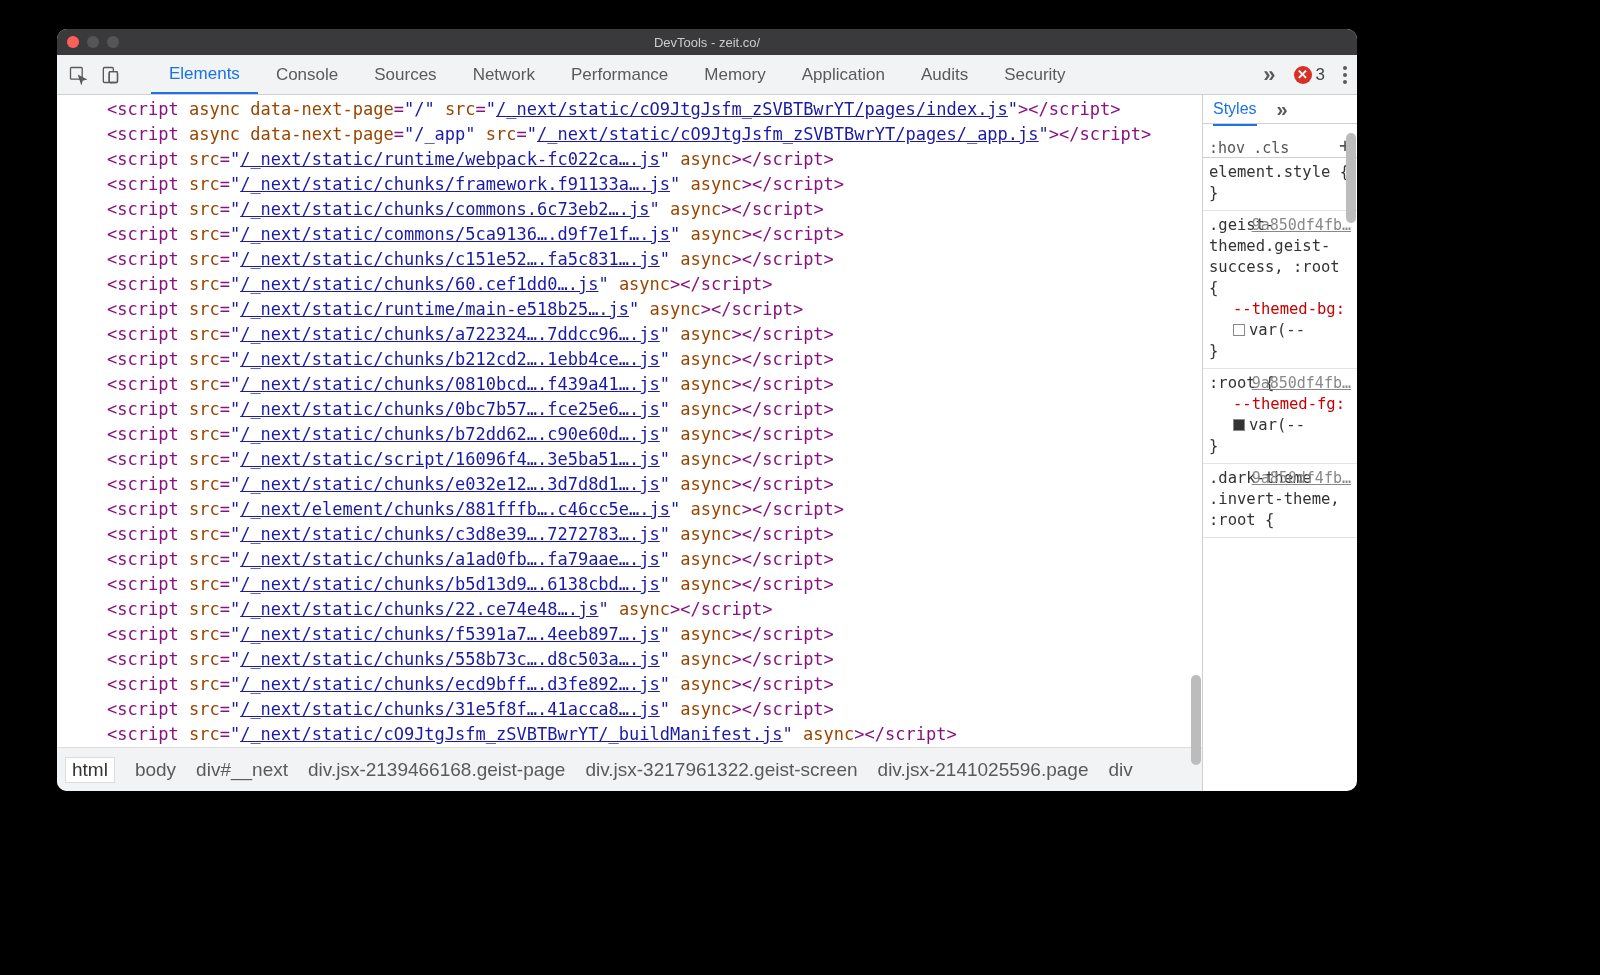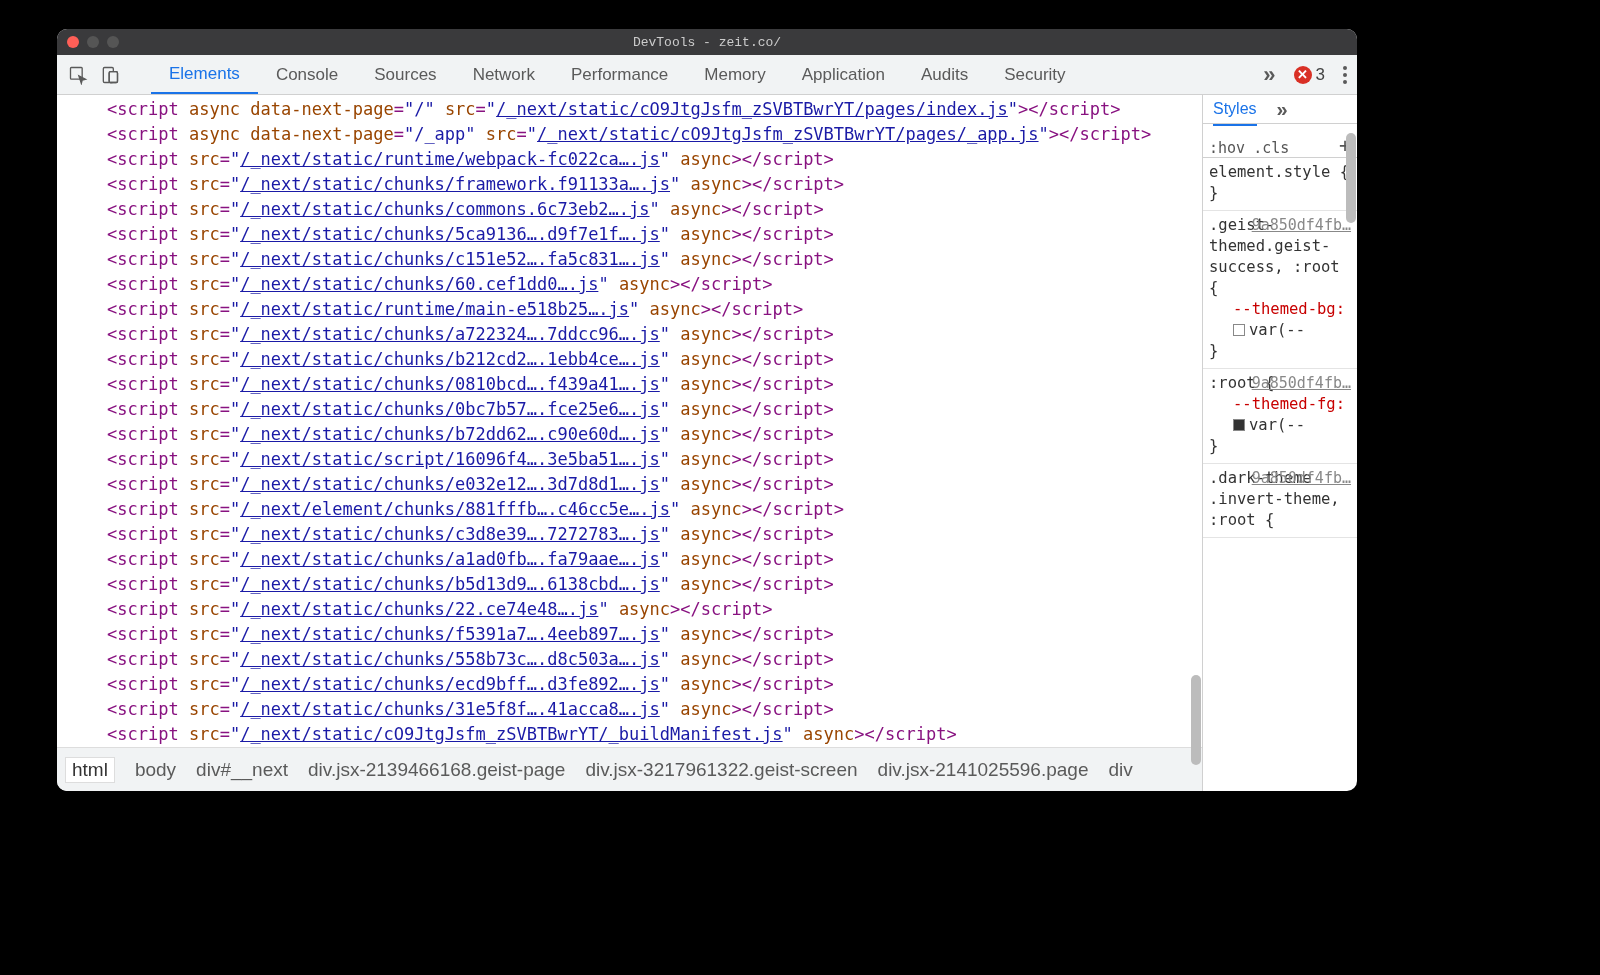--- a/index.html
+++ b/index.html
@@ -21,21 +21,20 @@
     box-shadow: 0 20px 60px rgba(0,0,0,0.6);
     background: #fff;
   }
   .titlebar {
     height: 26px;
     background: #3a3a3c;
     display: flex;
     align-items: center;
     padding: 0 10px;
     position: relative;
-    font-family: Liberation Mono, monospace;
   }
   .traffic { display: flex; gap: 8px; }
   .dot { width: 12px; height: 12px; border-radius: 50%; }
   .dot.r { background: #ff5f57; }
   .dot.y { background: #555; }
   .dot.g { background: #555; }
   .titlebar-title {
     position: absolute;
     left: 50%;
     transform: translateX(-50%);
@@ -195,21 +194,21 @@
   </div>
 
   <div class="main">
     <div class="elements">
       <div class="dom" id="dom">
           <div class="line"><span class="brk">&lt;</span><span class="tagn">script</span> <span class="attr">async</span> <span class="attr">data-next-page</span><span class="brk">=</span><span class="val">"/"</span> <span class="attr">src</span><span class="brk">=</span><span class="val">"</span><span class="lnk">/_next/static/cO9JtgJsfm_zSVBTBwrYT/pages/index.js</span><span class="val">"</span><span class="brk">&gt;&lt;/</span><span class="tagn">script</span><span class="brk">&gt;</span></div>
           <div class="line"><span class="brk">&lt;</span><span class="tagn">script</span> <span class="attr">async</span> <span class="attr">data-next-page</span><span class="brk">=</span><span class="val">"/_app"</span> <span class="attr">src</span><span class="brk">=</span><span class="val">"</span><span class="lnk">/_next/static/cO9JtgJsfm_zSVBTBwrYT/pages/_app.js</span><span class="val">"</span><span class="brk">&gt;&lt;/</span><span class="tagn">script</span><span class="brk">&gt;</span></div>
           <div class="line"><span class="brk">&lt;</span><span class="tagn">script</span> <span class="attr">src</span><span class="brk">=</span><span class="val">"</span><span class="lnk">/_next/static/runtime/webpack-fc022ca….js</span><span class="val">"</span> <span class="attr">async</span><span class="brk">&gt;&lt;/</span><span class="tagn">script</span><span class="brk">&gt;</span></div>
           <div class="line"><span class="brk">&lt;</span><span class="tagn">script</span> <span class="attr">src</span><span class="brk">=</span><span class="val">"</span><span class="lnk">/_next/static/chunks/framework.f91133a….js</span><span class="val">"</span> <span class="attr">async</span><span class="brk">&gt;&lt;/</span><span class="tagn">script</span><span class="brk">&gt;</span></div>
           <div class="line"><span class="brk">&lt;</span><span class="tagn">script</span> <span class="attr">src</span><span class="brk">=</span><span class="val">"</span><span class="lnk">/_next/static/chunks/commons.6c73eb2….js</span><span class="val">"</span> <span class="attr">async</span><span class="brk">&gt;&lt;/</span><span class="tagn">script</span><span class="brk">&gt;</span></div>
-          <div class="line"><span class="brk">&lt;</span><span class="tagn">script</span> <span class="attr">src</span><span class="brk">=</span><span class="val">"</span><span class="lnk">/_next/static/chunks/5ca9136….d9f7e1f….js</span><span class="val">"</span> <span class="attr">async</span><span class="brk">&gt;&lt;/</span><span class="tagn">script</span><span class="brk">&gt;</span></div>
+          <div class="line"><span class="brk">&lt;</span><span class="tagn">script</span> <span class="attr">src</span><span class="brk">=</span><span class="val">"</span><span class="lnk">/_next/static/commons/5ca9136….d9f7e1f….js</span><span class="val">"</span> <span class="attr">async</span><span class="brk">&gt;&lt;/</span><span class="tagn">script</span><span class="brk">&gt;</span></div>
           <div class="line"><span class="brk">&lt;</span><span class="tagn">script</span> <span class="attr">src</span><span class="brk">=</span><span class="val">"</span><span class="lnk">/_next/static/chunks/c151e52….fa5c831….js</span><span class="val">"</span> <span class="attr">async</span><span class="brk">&gt;&lt;/</span><span class="tagn">script</span><span class="brk">&gt;</span></div>
           <div class="line"><span class="brk">&lt;</span><span class="tagn">script</span> <span class="attr">src</span><span class="brk">=</span><span class="val">"</span><span class="lnk">/_next/static/chunks/60.cef1dd0….js</span><span class="val">"</span> <span class="attr">async</span><span class="brk">&gt;&lt;/</span><span class="tagn">script</span><span class="brk">&gt;</span></div>
           <div class="line"><span class="brk">&lt;</span><span class="tagn">script</span> <span class="attr">src</span><span class="brk">=</span><span class="val">"</span><span class="lnk">/_next/static/runtime/main-e518b25….js</span><span class="val">"</span> <span class="attr">async</span><span class="brk">&gt;&lt;/</span><span class="tagn">script</span><span class="brk">&gt;</span></div>
           <div class="line"><span class="brk">&lt;</span><span class="tagn">script</span> <span class="attr">src</span><span class="brk">=</span><span class="val">"</span><span class="lnk">/_next/static/chunks/a722324….7ddcc96….js</span><span class="val">"</span> <span class="attr">async</span><span class="brk">&gt;&lt;/</span><span class="tagn">script</span><span class="brk">&gt;</span></div>
           <div class="line"><span class="brk">&lt;</span><span class="tagn">script</span> <span class="attr">src</span><span class="brk">=</span><span class="val">"</span><span class="lnk">/_next/static/chunks/b212cd2….1ebb4ce….js</span><span class="val">"</span> <span class="attr">async</span><span class="brk">&gt;&lt;/</span><span class="tagn">script</span><span class="brk">&gt;</span></div>
           <div class="line"><span class="brk">&lt;</span><span class="tagn">script</span> <span class="attr">src</span><span class="brk">=</span><span class="val">"</span><span class="lnk">/_next/static/chunks/0810bcd….f439a41….js</span><span class="val">"</span> <span class="attr">async</span><span class="brk">&gt;&lt;/</span><span class="tagn">script</span><span class="brk">&gt;</span></div>
           <div class="line"><span class="brk">&lt;</span><span class="tagn">script</span> <span class="attr">src</span><span class="brk">=</span><span class="val">"</span><span class="lnk">/_next/static/chunks/0bc7b57….fce25e6….js</span><span class="val">"</span> <span class="attr">async</span><span class="brk">&gt;&lt;/</span><span class="tagn">script</span><span class="brk">&gt;</span></div>
           <div class="line"><span class="brk">&lt;</span><span class="tagn">script</span> <span class="attr">src</span><span class="brk">=</span><span class="val">"</span><span class="lnk">/_next/static/chunks/b72dd62….c90e60d….js</span><span class="val">"</span> <span class="attr">async</span><span class="brk">&gt;&lt;/</span><span class="tagn">script</span><span class="brk">&gt;</span></div>
           <div class="line"><span class="brk">&lt;</span><span class="tagn">script</span> <span class="attr">src</span><span class="brk">=</span><span class="val">"</span><span class="lnk">/_next/static/script/16096f4….3e5ba51….js</span><span class="val">"</span> <span class="attr">async</span><span class="brk">&gt;&lt;/</span><span class="tagn">script</span><span class="brk">&gt;</span></div>
           <div class="line"><span class="brk">&lt;</span><span class="tagn">script</span> <span class="attr">src</span><span class="brk">=</span><span class="val">"</span><span class="lnk">/_next/static/chunks/e032e12….3d7d8d1….js</span><span class="val">"</span> <span class="attr">async</span><span class="brk">&gt;&lt;/</span><span class="tagn">script</span><span class="brk">&gt;</span></div>

